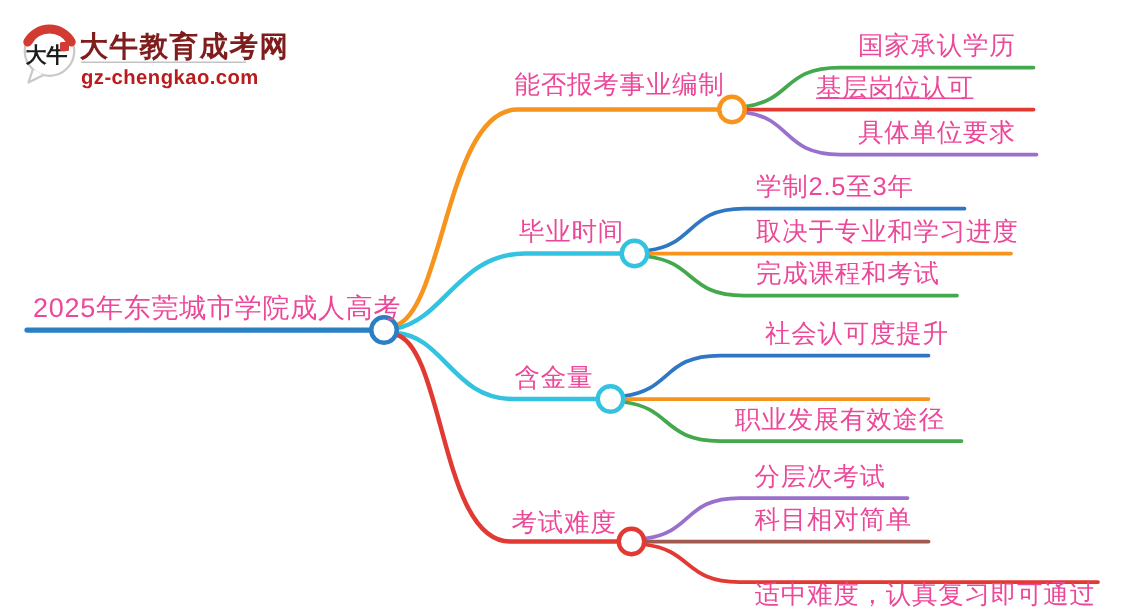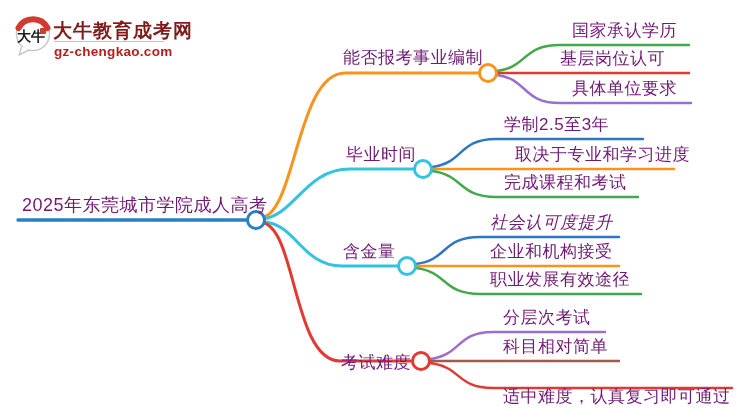--- a/index.html
+++ b/index.html
@@ -8,21 +8,21 @@
     position: relative;
     width: 750px;
     height: 410px;
     background: #ffffff;
     overflow: hidden;
   }
   .mindmap-svg { position: absolute; left: 0; top: 0; }
   .label {
     position: absolute;
     white-space: nowrap;
-    color: #701a75;
+    color: #ec4899;
     font-size: 17px;
     line-height: 22px;
     letter-spacing: 0.5px;
   }
   .label.root { font-size: 18px; }
   .logo { position: absolute; left: 14px; top: 12px; width: 200px; height: 52px; }
   .logo-icon { position: absolute; left: 0; top: 2px; }
   .logo-title {
     position: absolute; left: 39px; top: 6px;
     font-size: 19px; font-weight: bold; color: #7f1d1d; letter-spacing: 1px;
@@ -85,31 +85,30 @@
     </svg>
     <div class="logo-title">大牛教育成考网</div>
     <div class="logo-divider"></div>
     <div class="logo-domain">gz-chengkao.com</div>
   </div>
 
   <div class="label root" style="left:22px; top:194px;">2025年东莞城市学院成人高考</div>
 
   <div class="label" style="left:343px; top:48px;font-family:Liberation Mono, monospace;">能否报考事业编制</div>
   <div class="label" style="left:572px; top:20px;">国家承认学历</div>
-  <div class="label" style="left:560px; top:48px;">基层岗位认可</div>
+  <div class="label" style="left:544px; top:48px;text-decoration:underline;">基层岗位认可</div>
   <div class="label" style="left:572px; top:78px;">具体单位要求</div>
 
   <div class="label" style="left:346px; top:144px;">毕业时间</div>
   <div class="label" style="left:504px; top:114px;">学制2.5至3年</div>
-  <div class="label" style="left:515px; top:144px;">取决于专业和学习进度</div>
+  <div class="label" style="left:504px; top:144px;">取决于专业和学习进度</div>
   <div class="label" style="left:504px; top:172px;">完成课程和考试</div>
 
   <div class="label" style="left:343px; top:241px;">含金量</div>
-  <div class="label" style="left:490px; top:212px;font-style:italic;">社会认可度提升</div>
-  <div class="label" style="left:490px; top:241px;">企业和机构接受</div>
+  <div class="label" style="left:510px; top:212px;">社会认可度提升</div>
   <div class="label" style="left:490px; top:269px;">职业发展有效途径</div>
 
-  <div class="label" style="left:341px; top:352px;">考试难度</div>
+  <div class="label" style="left:341px; top:338px;">考试难度</div>
   <div class="label" style="left:503px; top:307px;">分层次考试</div>
   <div class="label" style="left:503px; top:336px;">科目相对简单</div>
   <div class="label" style="left:503px; top:363px;margin-top:23px;">适中难度，认真复习即可通过</div>
 
 </div>
 
 </body></html>

